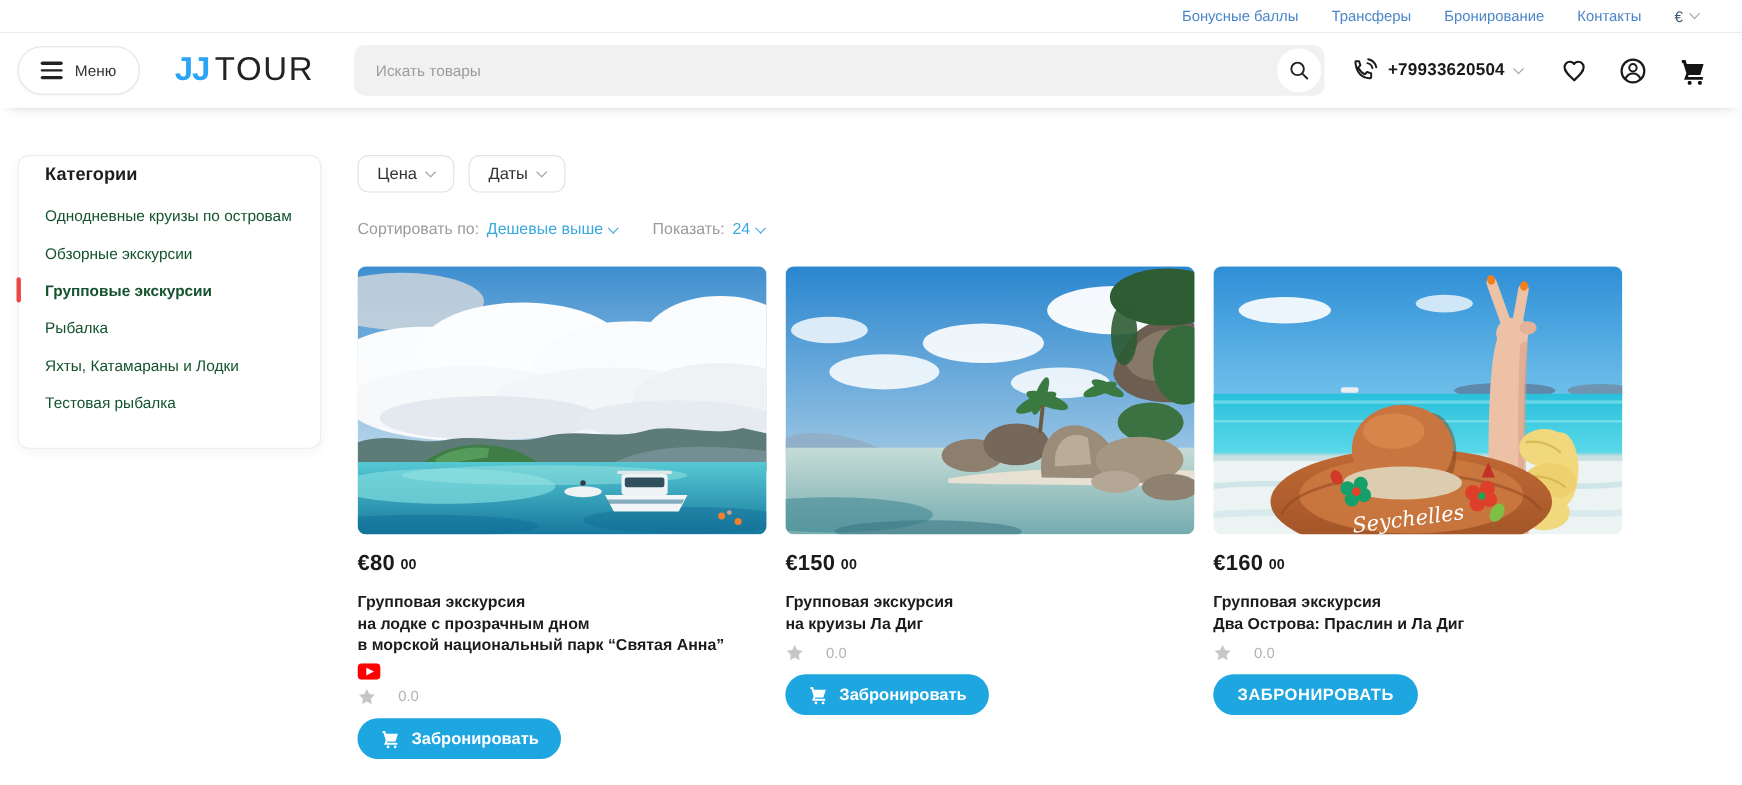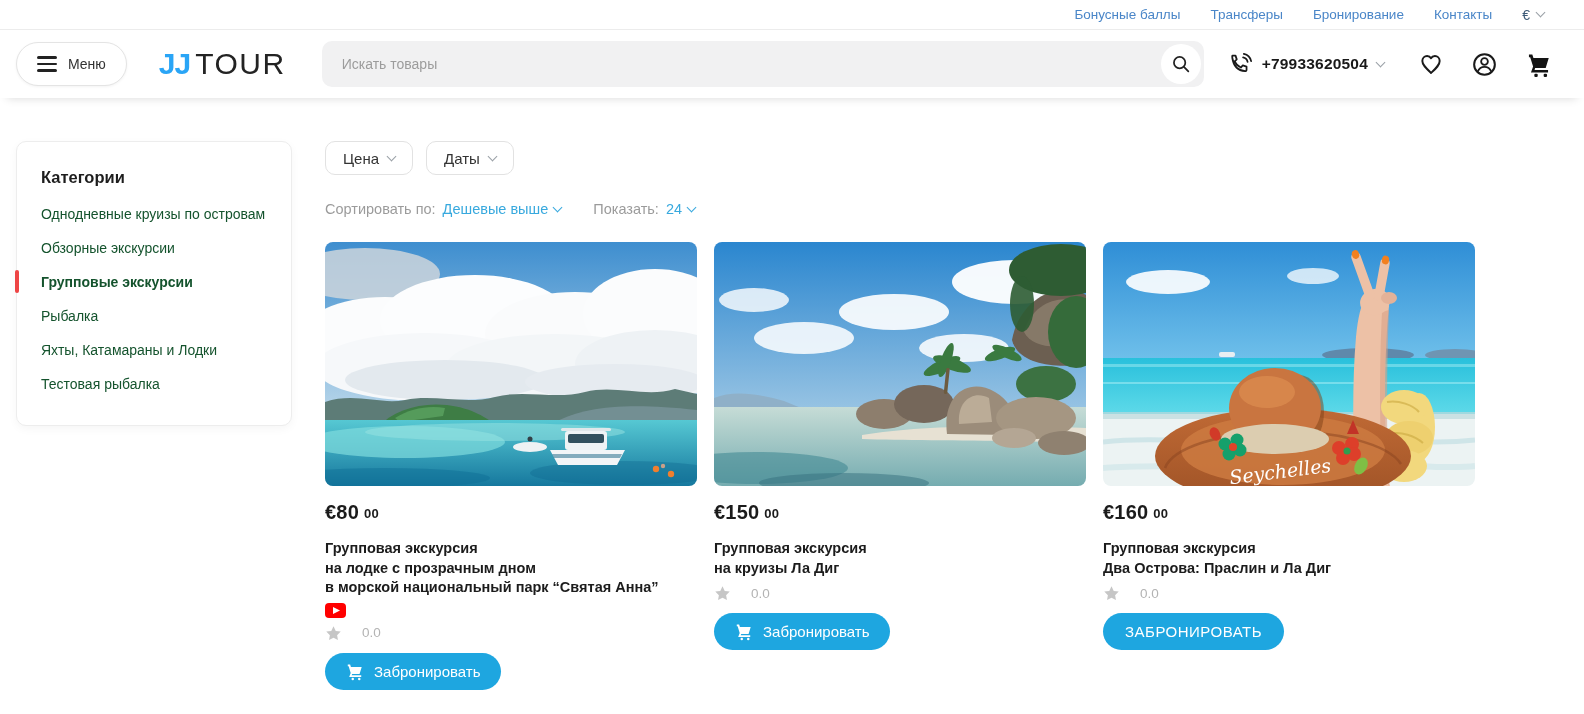--- a/index.html
+++ b/index.html
@@ -26,21 +26,21 @@
   .search input { flex:1; height:100%; background:transparent; border:none; outline:none; padding:0 58px 0 20px; font-size:14px; color:#333; font-family:inherit; }
   .search input::placeholder { color:#9c9c9c; }
   .search-btn { position:absolute; right:3px; top:3px; width:40px; height:40px; border-radius:50%; background:#fff; border:none; display:flex; align-items:center; justify-content:center; cursor:pointer; }
   .phone { margin-left:24px; display:flex; align-items:center; gap:9px; cursor:pointer; white-space:nowrap; }
   .phone b { font-size:15.5px; color:#191919; letter-spacing:.2px; }
   .hicons { margin-left:34px; display:flex; align-items:center; gap:27px; }
   .hicon { background:none; border:none; cursor:pointer; display:flex; align-items:center; justify-content:center; }
 
   
   .main { display:flex; align-items:flex-start; padding:43px 0 0 16px; }
-  .sidebar { width:276px; border:1px solid #ededed; border-radius:10px; padding:26px 24px 24px; box-shadow:0 3px 10px rgba(0,0,0,.04); background:#fff; }
+  .sidebar { width:276px; border:1px solid #ededed; border-radius:10px; padding:8px 24px 24px; box-shadow:0 3px 10px rgba(0,0,0,.04); background:#fff; }
   .sidebar h2 { font-size:16.5px; color:#1d1d1d; margin-bottom:10px; }
   .cat-item { position:relative; padding:9px 0; font-size:14px; color:#14532d; cursor:pointer; }
   .cat-item.active { font-weight:bold; }
   .cat-item.active::before { content:""; position:absolute; left:-26px; top:5px; width:4px; height:23px; background:#ee4545; border-radius:3px; }
 
   .content { margin-left:33px; width:1150px; }
   .filters { display:flex; gap:13px; }
   .filter-btn { display:flex; align-items:center; gap:9px; height:34px; padding:0 17px; background:#fff; border:1px solid #e2e2e2; border-radius:10px; font-size:15px; color:#333; cursor:pointer; font-family:inherit; }
   .sortrow { display:flex; align-items:center; margin-top:26px; font-size:14.5px; color:#9b9b9b; }
   .sortrow .lbl { margin-right:7px; }
@@ -48,21 +48,21 @@
   .sortrow .gap { width:32px; }
 
   .grid { display:flex; gap:17px; margin-top:25px; }
   .card { width:372px; }
   .card-img { display:block; width:372px; height:244px; border-radius:8px; overflow:hidden; cursor:pointer; }
   .price { margin-top:15px; font-weight:bold; color:#1b1b1b; font-size:20px; letter-spacing:.2px; }
   .price .cents { font-size:13px; margin-left:5px; position:relative; top:-1px; }
   .ptitle { margin-top:15px; font-size:14.5px; font-weight:bold; color:#1c1c1c; line-height:1.35; cursor:pointer; }
   .yt { margin-top:5px; width:21px; height:15px; display:block; }
   .rating { margin-top:7px; display:flex; align-items:center; gap:20px; font-size:13.5px; color:#b3b3b3; }
-  .book-btn { margin-top:12px; display:inline-flex; align-items:center; gap:10px; height:37px; padding:0 20px; border:none; border-radius:19px; background:#1ea6e0; color:#fff; font-size:15px; cursor:pointer; font-family:inherit; }
+  .book-btn { margin-top:12px; display:inline-flex; align-items:center; gap:10px; height:37px; padding:0 20px; border:none; border-radius:19px; background:#1ea6e0; color:#fff; font-size:15px; cursor:pointer; font-family:inherit;font-weight:bold; }
   .book-btn.caps { padding:0 22px; letter-spacing:.5px; }
 </style>
 </head>
 <body>
 
 <div class="topbar">
   <a>Бонусные баллы</a>
   <a>Трансферы</a>
   <a>Бронирование</a>
   <a>Контакты</a>

